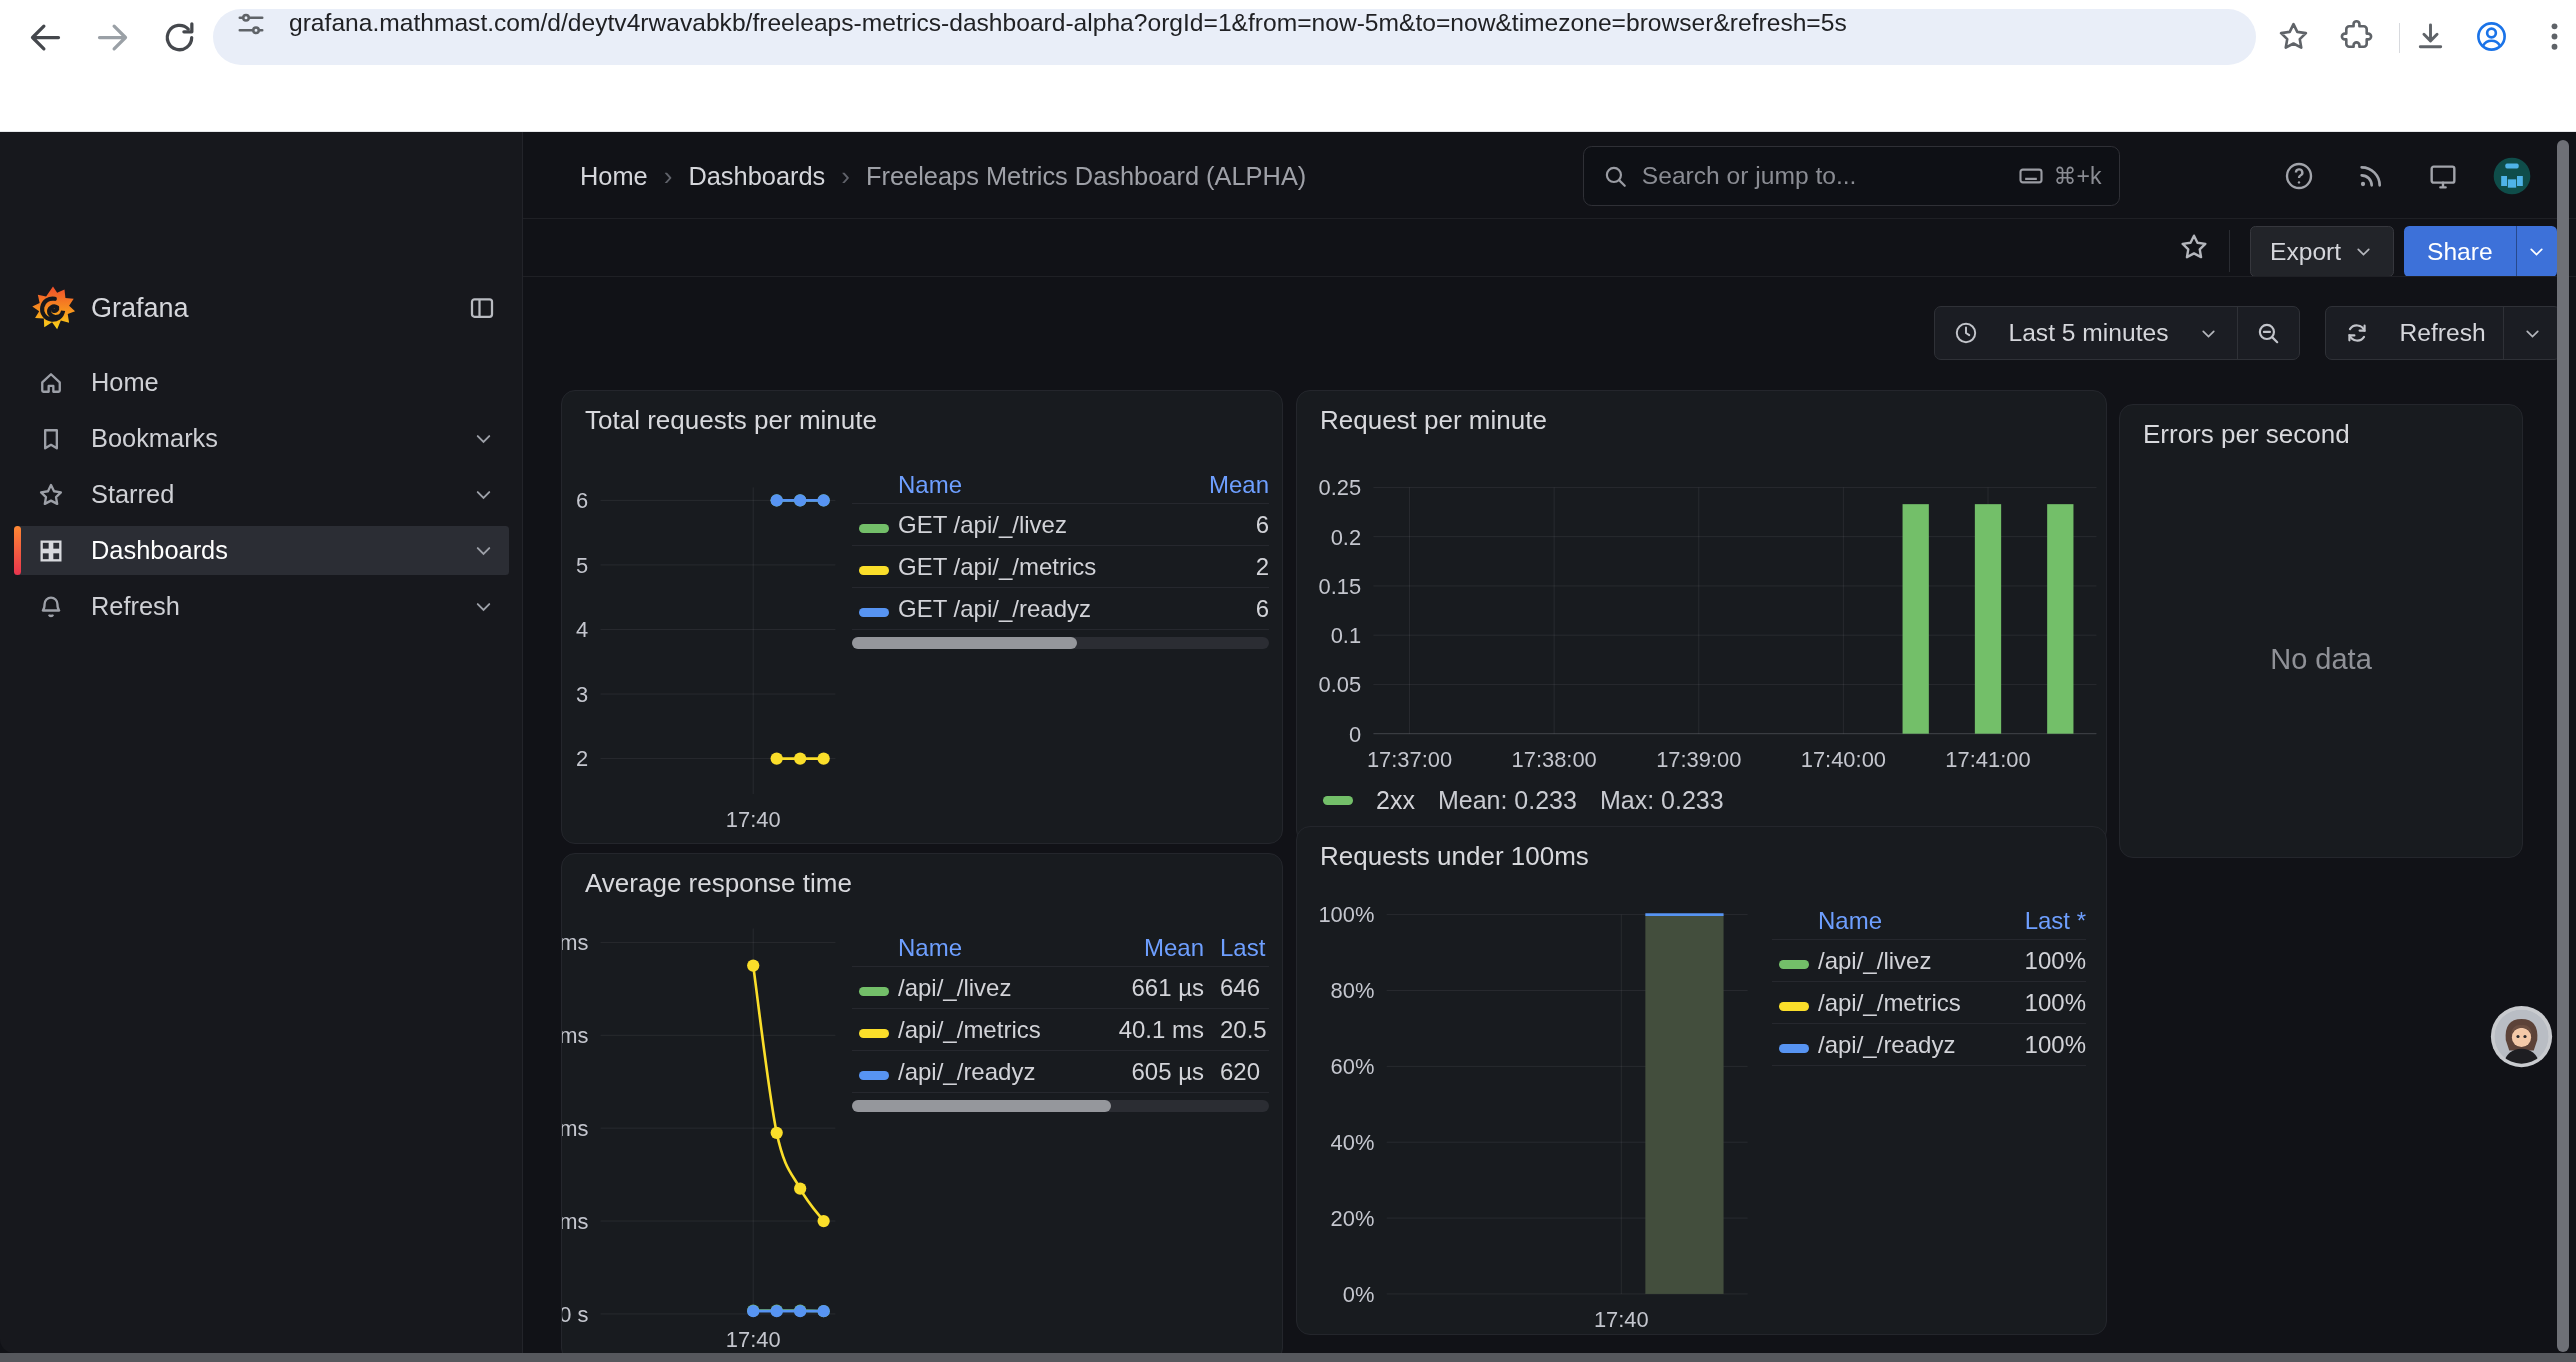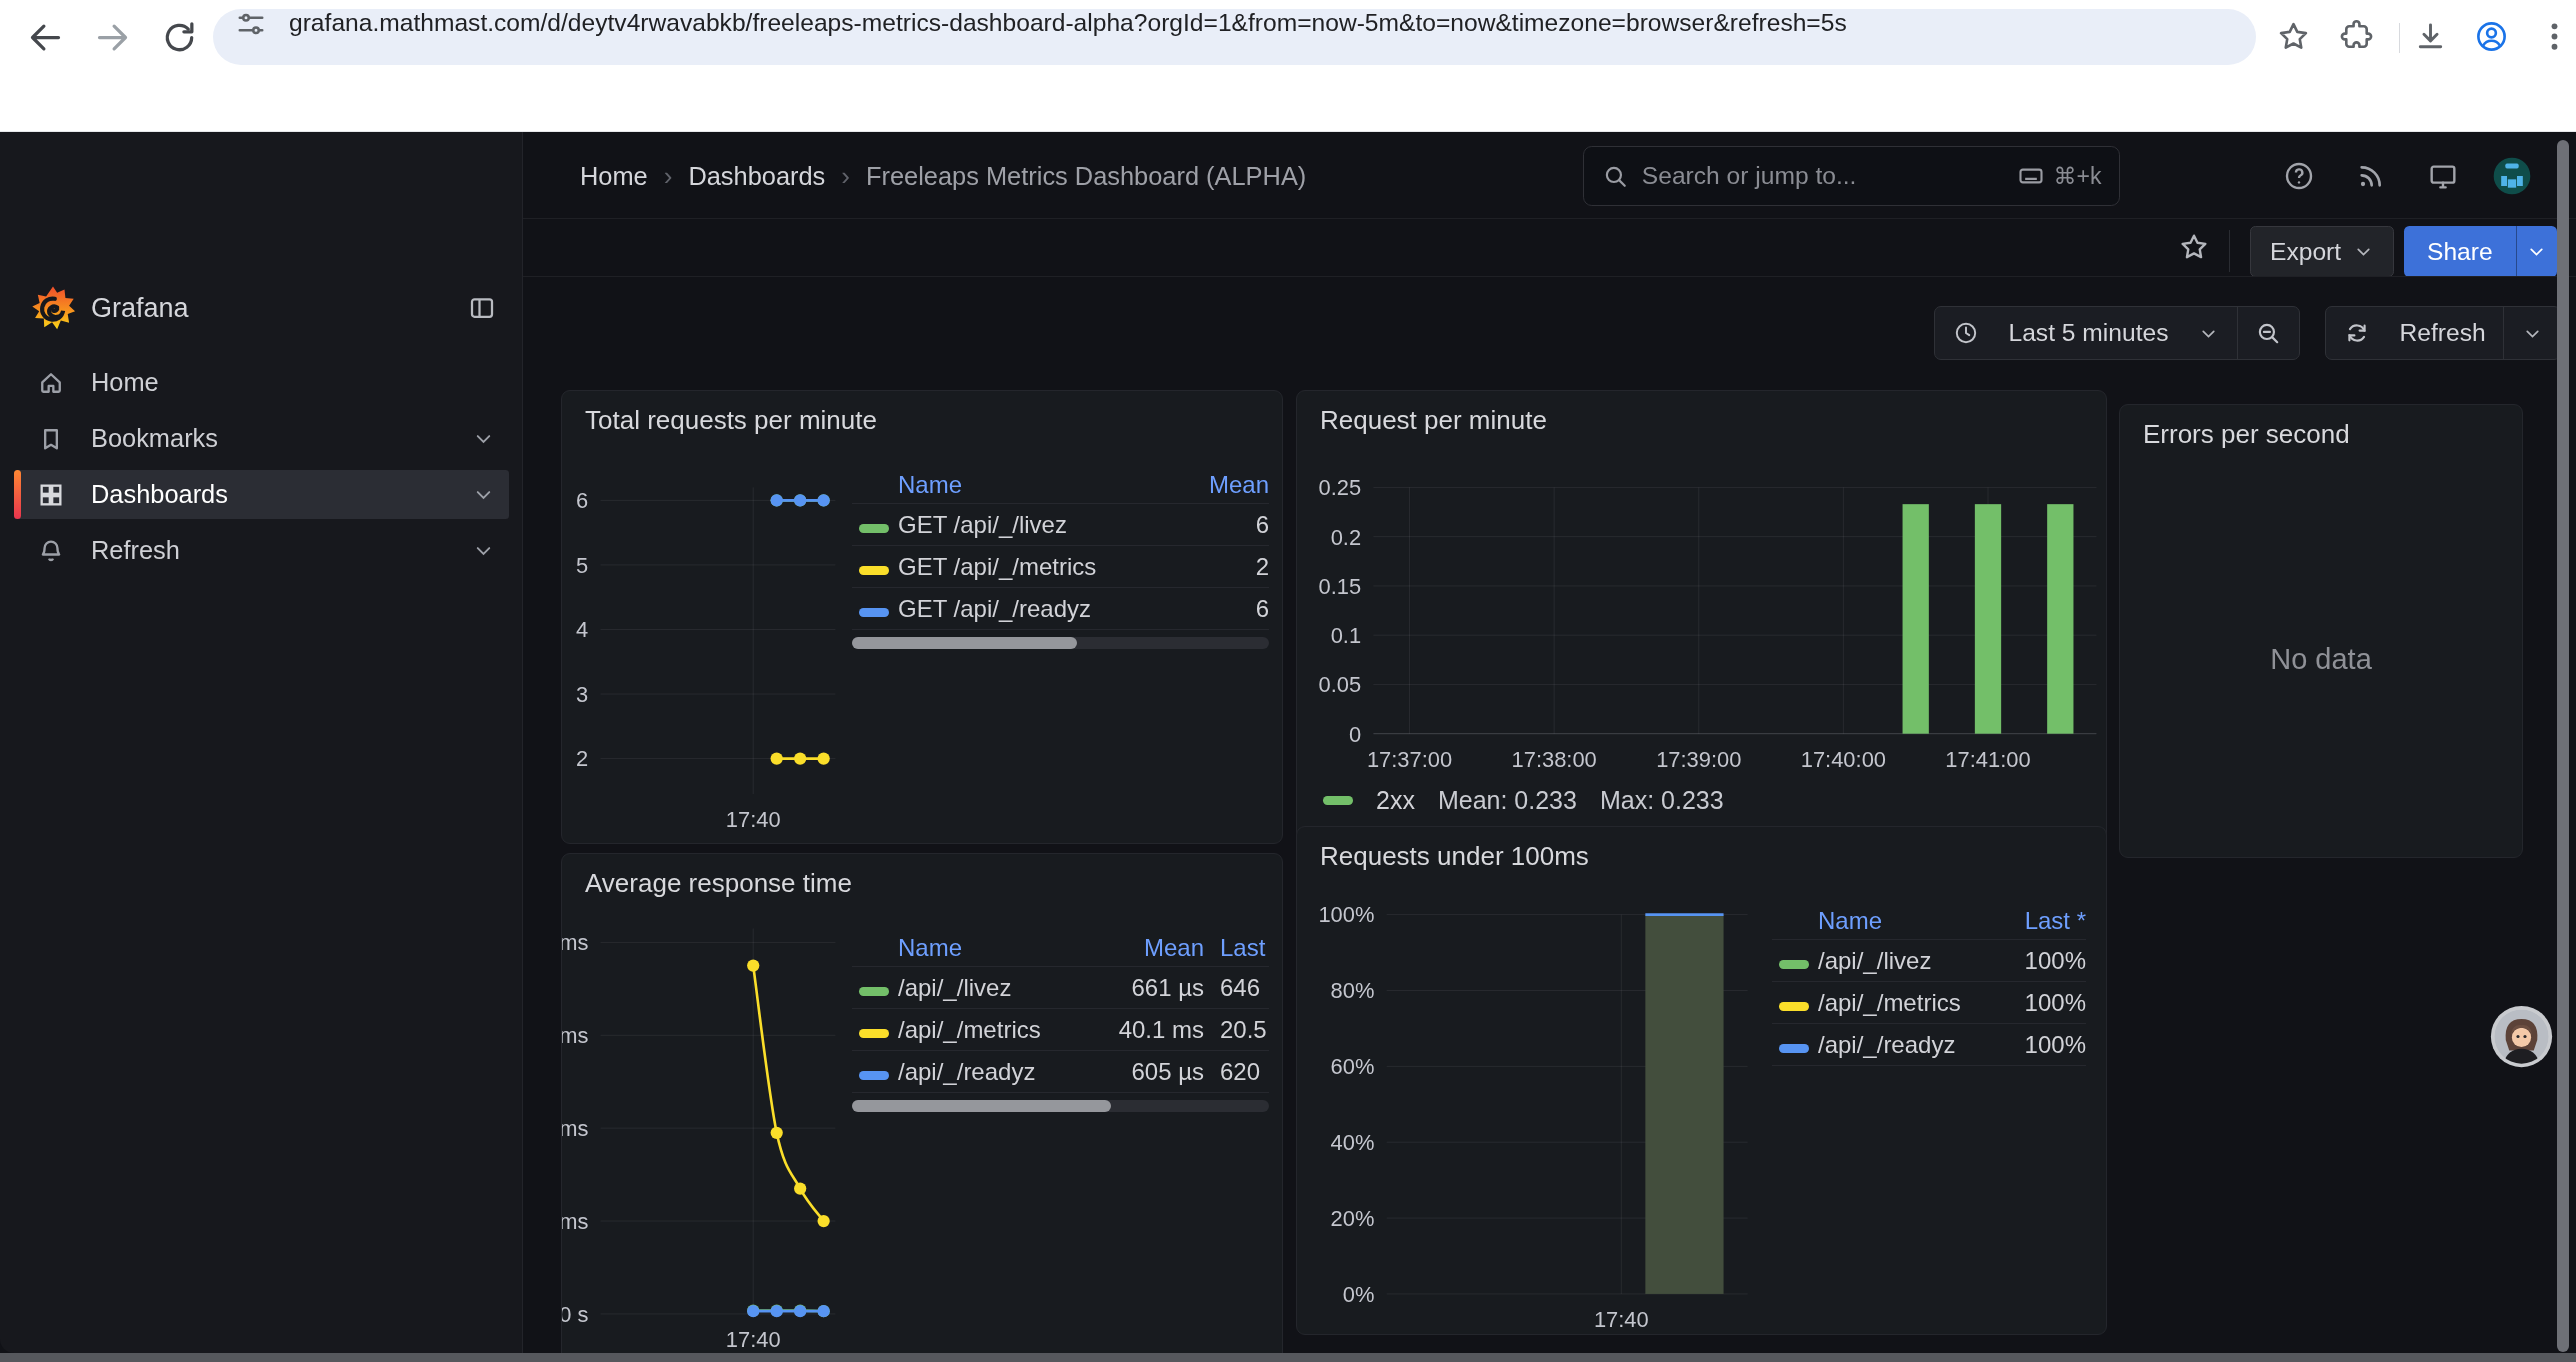--- a/index.html
+++ b/index.html
@@ -65,21 +65,21 @@
   .share-chev .chev{width:21px;height:21px;color:#fff;}
 
   .pill-grp{position:absolute;top:306px;height:54px;background:#1B1D23;border:0.9px solid #2F3137;border-radius:7px;
             display:flex;align-items:stretch;box-sizing:border-box;color:#D5D6DB;font-size:24.6px;}
   .pill-seg{display:flex;align-items:center;gap:30px;padding:0 17.5px;cursor:pointer;}
   .pill-grp .sep{width:0.9px;background:#2F3137;}
   .pill-grp .ic{width:26px;height:26px;color:#C2C4CA;}
   .pill-grp .chev{width:21px;height:21px;color:#B4B6BC;}
 
   
-  .panel{position:absolute;background:#181B1F;border:0.9px solid #24262C;border-radius:9px;box-sizing:border-box;overflow:hidden;}
+  .panel{position:absolute;background:#181B1F;border:0.9px solid #24262C;border-radius:14px;box-sizing:border-box;overflow:hidden;}
   .ptitle{position:absolute;left:23px;top:14px;font-size:26px;color:#D8D9DD;font-weight:500;}
   .chart{position:absolute;left:0;top:0;}
   .no-data{position:absolute;left:0;right:0;top:238px;text-align:center;font-size:29px;color:#8F9197;}
 
   .lt{position:absolute;font-size:24px;}
   .lt-row{display:grid;align-items:center;height:41px;border-bottom:0.9px solid #26282E;color:#D2D3D8;}
   .lt-head{height:37px;color:#6E9FFF;font-weight:500;}
   .lt .c-pill{padding-left:7px;}
   .c-val{text-align:right;}
   .c-clip{overflow:hidden;white-space:nowrap;padding-left:16px;}
@@ -197,20 +197,29 @@
       <svg class="ic" viewBox="0 0 24 24" fill="none" stroke="currentColor" stroke-width="2" stroke-linejoin="round">
           <path d="M4.5 11.5L12 4.5l7.5 7v7a1 1 0 0 1-1 1H14v-5h-4v5H5.5a1 1 0 0 1-1-1z"></path>
         </svg>
       <span>Home</span>
     </div>
     <div class="nav-item">
       <svg class="ic" viewBox="0 0 24 24" fill="none" stroke="currentColor" stroke-width="2" stroke-linejoin="round">
           <path d="M7 4.5h10V20l-5-3-5 3z"></path>
         </svg>
       <span>Bookmarks</span>
+      <svg class="chev" viewBox="0 0 24 24" fill="none" stroke="currentColor" stroke-width="2" stroke-linecap="round">
+          <path d="M6 9.5l6 6 6-6"></path>
+        </svg>
+    </div>
+    <div class="nav-item">
+      <svg class="ic" viewBox="0 0 24 24" fill="none" stroke="currentColor" stroke-width="2" stroke-linejoin="round">
+          <path d="M12 3.5l2.6 5.3 5.9.9-4.2 4.1 1 5.8-5.3-2.8-5.3 2.8 1-5.8L3.5 9.7l5.9-.9z"></path>
+        </svg>
+      <span>Starred</span>
       <svg class="chev" viewBox="0 0 24 24" fill="none" stroke="currentColor" stroke-width="2" stroke-linecap="round">
           <path d="M6 9.5l6 6 6-6"></path>
         </svg>
     </div>
     <div class="nav-item active">
       <div class="nav-accent"></div>
       <svg class="ic" viewBox="0 0 24 24" fill="none" stroke="currentColor" stroke-width="2">
           <rect x="4" y="4" width="7" height="7"></rect>
           <rect x="13" y="4" width="7" height="7"></rect>
           <rect x="4" y="13" width="7" height="7"></rect>

